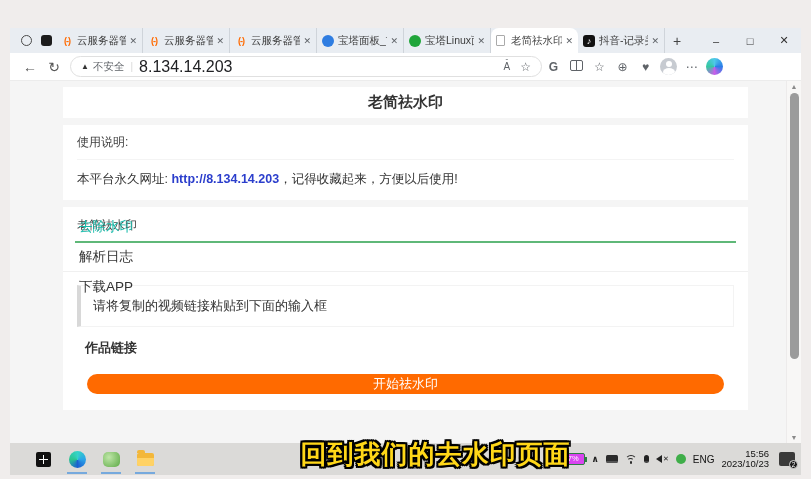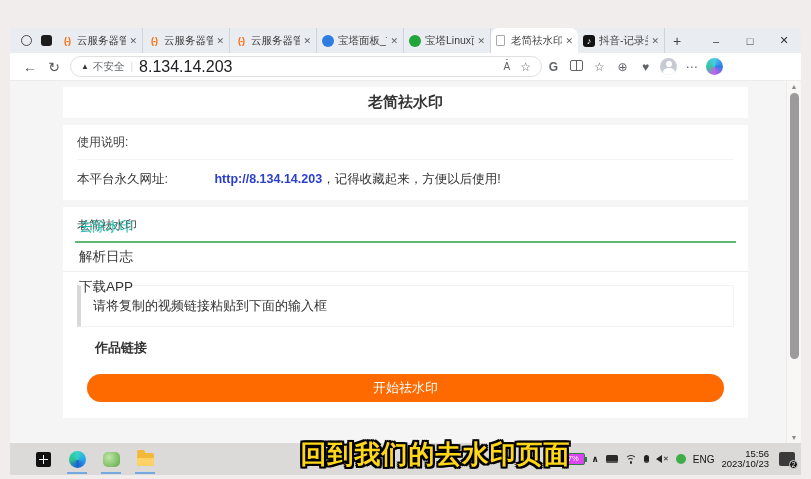--- a/index.html
+++ b/index.html
@@ -49,33 +49,33 @@
 
   
   .content{position:absolute;top:53px;left:0;right:0;bottom:32px;background:#f5f5f5;overflow:hidden;}
   .col{margin-left:53px;width:685px;}
   .card{background:#fff;}
   .card-title{margin-top:6px;height:31px;display:flex;align-items:center;justify-content:center;}
   .ptitle{font-size:15px;font-weight:bold;color:#333;}
   .card-instr{margin-top:7px;padding:9px 14px 11px;}
   .instr-h{font-size:12px;color:#404040;padding-bottom:8px;border-bottom:1px solid #f4f4f4;}
   .instr-lines{margin-top:9px;font-size:12.5px;color:#333;line-height:20px;}
-  .instr-url{color:#2b3ecc;font-weight:bold;margin-left:43px;}
+  .instr-url{color:#2b3ecc;font-weight:bold;}
   .card-online{margin-top:7px;padding-bottom:16px;}
   .online-h{padding:10px 14px 8px;font-size:12px;color:#444;}
   .ptabs{height:30px;border-bottom:1px solid #f0f0f0;display:flex;justify-content:center;flex-direction:column;}
   .ptab{padding:0 16px;font-size:13.5px;color:#333;line-height:30px;position:relative;cursor:pointer;}
   .ptab.active{color:#16baaa;}
   .ptab.active::after{content:"";position:absolute;left:12px;right:12px;bottom:-1px;height:2px;background:#5fb878;}
   .quote{margin:13px 14px 0;border:1px solid #f3f3f3;border-left:4px solid #d8d8d8;padding:11px 12px;font-size:13px;color:#333;background:#fff;}
-  .formrow{margin:12px 24px 0;display:flex;align-items:flex-end;}
+  .formrow{margin:12px 14px 0;display:flex;align-items:flex-end;}
   .flabel{width:72px;font-size:13px;color:#333;font-weight:bold;padding-left:8px;flex:none;}
   .finput{flex:1;height:28px;border:1px solid #e6e6e6;border-radius:4px;padding:0 10px;font-size:12.5px;color:#333;outline:none;background:#fff;}
   .finput::placeholder{color:#bfc3cb;}
-  .gobtn{display:block;margin:17px 24px 0;width:calc(100% - 48px);height:28px;border:none;border-radius:14px;background:#ff6a00;color:#fff;font-size:13px;cursor:pointer;}
+  .gobtn{display:block;margin:17px 24px 0;width:calc(100% - 48px);height:20px;border:none;border-radius:14px;background:#ff6a00;color:#fff;font-size:13px;cursor:pointer;}
 
   
   .sb{position:absolute;top:0;right:0;bottom:0;width:15px;background:#f8f7f6;border-left:1px solid #edebeb;}
   .sb-arrow{position:absolute;left:0;right:0;text-align:center;font-size:7px;color:#8a8a8a;}
   .sb-up{top:2px;}.sb-dn{bottom:2px;}
   .sb-thumb{position:absolute;left:3px;width:9px;top:12px;height:266px;background:#9b9b9b;border-radius:5px;cursor:pointer;}
 
   
   .taskbar{position:absolute;left:0;bottom:0;width:100%;height:32px;background:#dbdad8;display:flex;align-items:center;z-index:10;}
   .tb-apps{display:flex;height:100%;align-items:center;margin-left:16px;}

